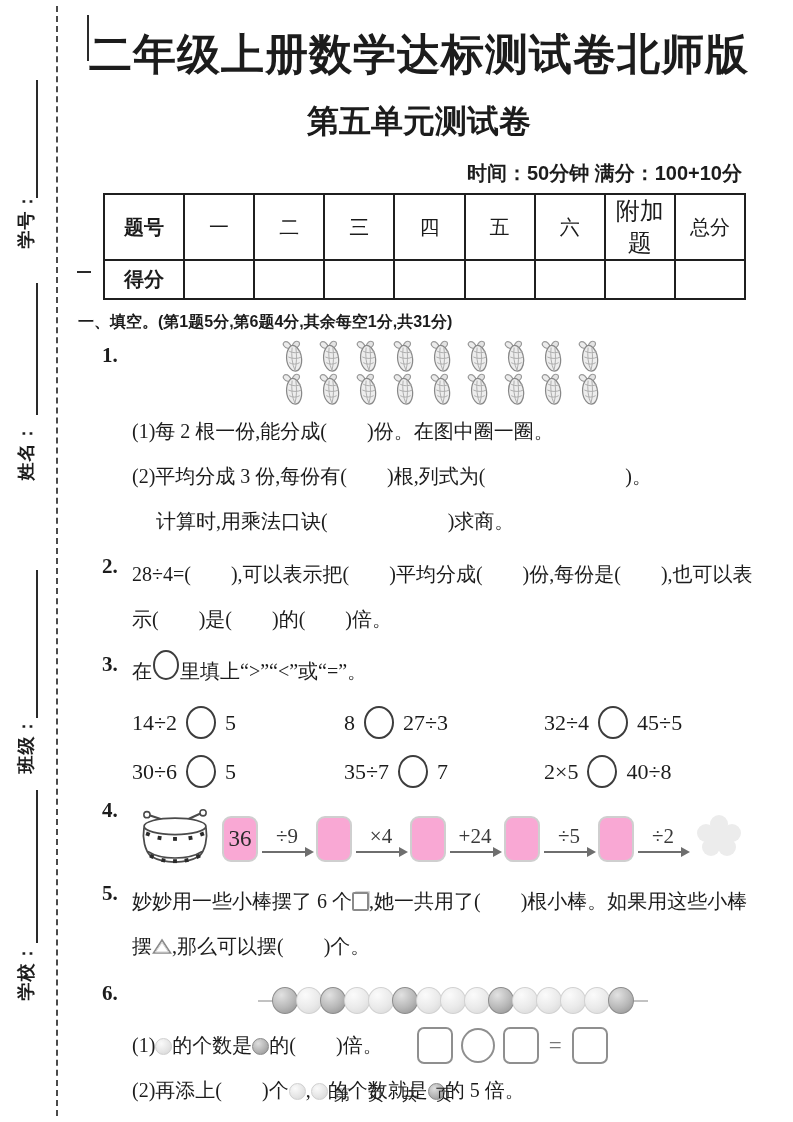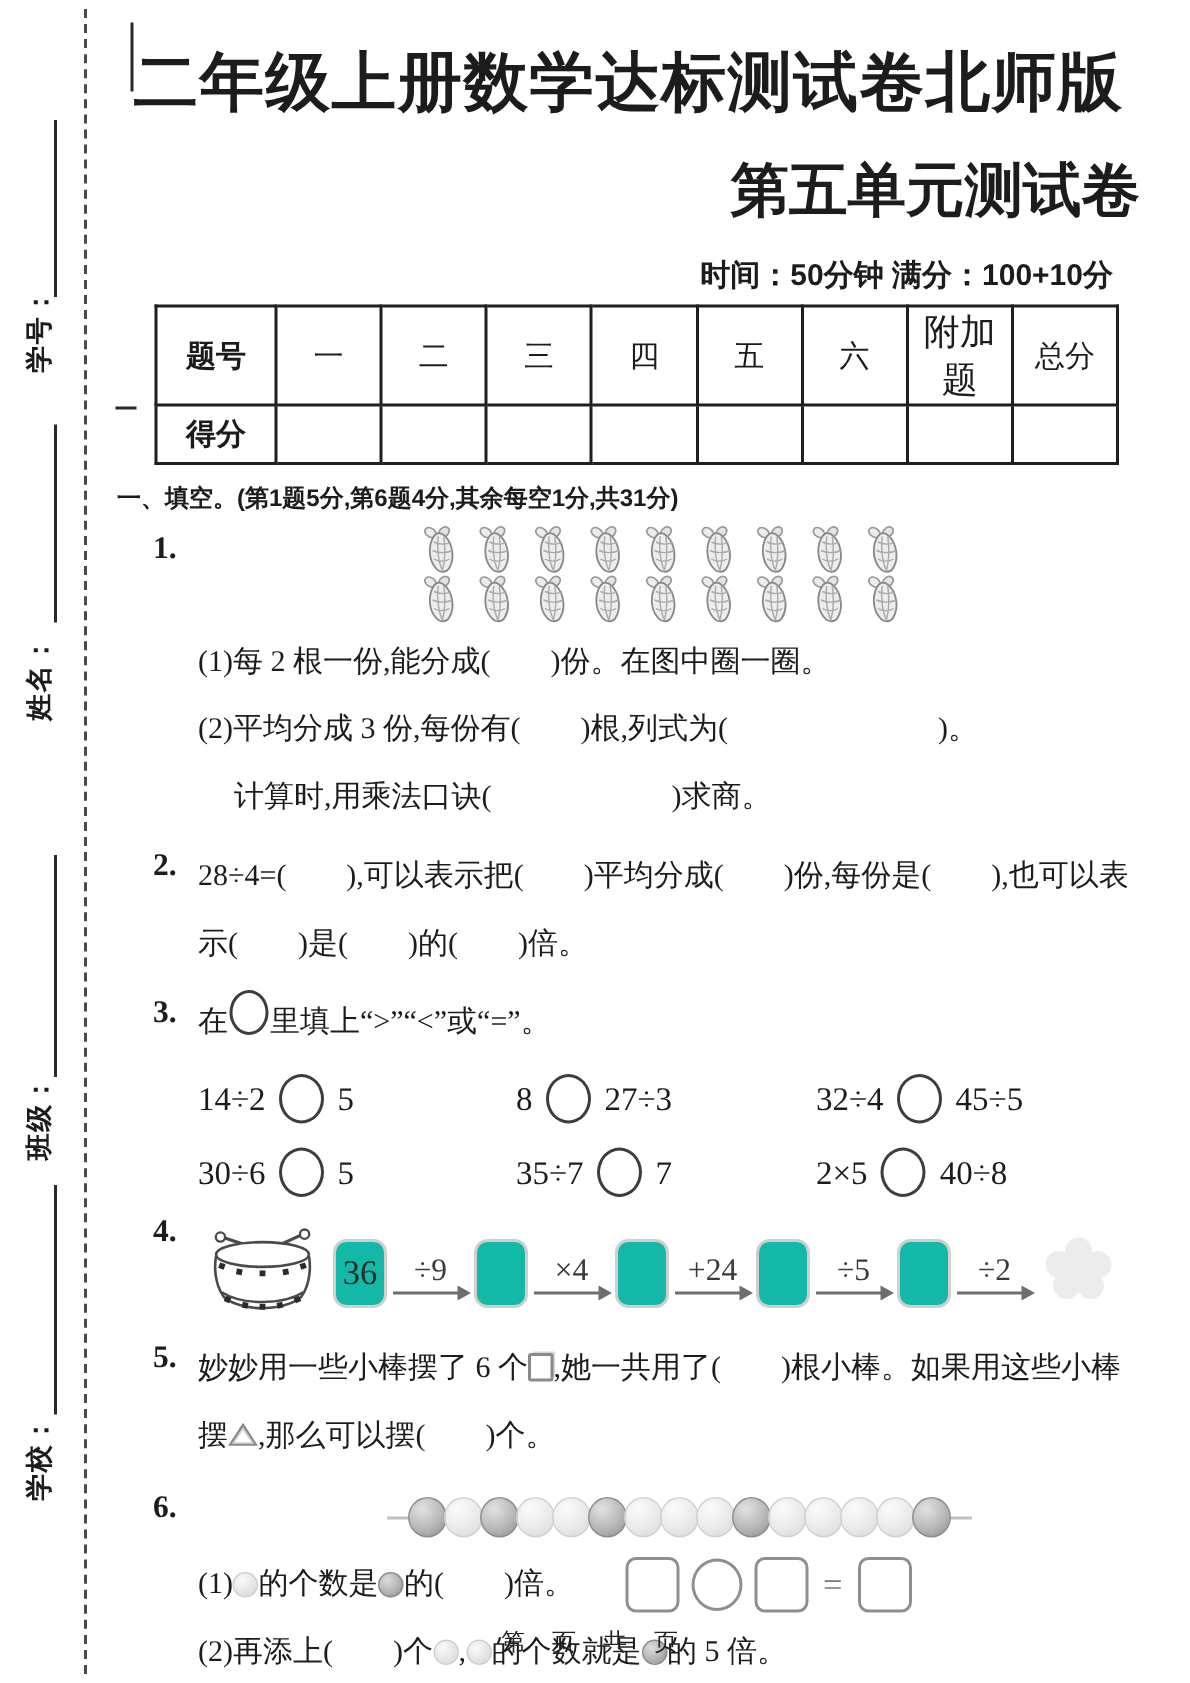--- a/index.html
+++ b/index.html
@@ -15,21 +15,21 @@
   .reg-mark { position:absolute; left:87px; top:15px; width:2px; height:46px; background:#2a2a2a; }
   .fold-mark { position:absolute; left:77px; top:271px; width:14px; height:2px; background:#2a2a2a; }
   .side-line { position:absolute; left:36px; width:2px; background:#2a2a2a; }
   .side-label { position:absolute; left:-14px; width:80px; height:24px; text-align:center;
     transform:rotate(-90deg); font-size:18px; font-weight:600; letter-spacing:1px; }
 
   
   .content { position:absolute; left:78px; top:14px; width:682px; }
   h1 { text-align:center; font-size:43px; font-weight:700; letter-spacing:1px;
        font-family:"Liberation Sans","DejaVu Sans",sans-serif; margin-top:12px; }
-  h2 { text-align:right; font-size:39px; font-weight:700;
+  h2 { text-align:center; font-size:32px; font-weight:700;
        font-family:Liberation Serif, serif; margin-top:16px; }
   .meta { text-align:right; font-size:20px; font-weight:700; margin:16px 18px 6px 0;
        font-family:"Liberation Sans","DejaVu Sans",sans-serif; }
 
   table.score { border-collapse:collapse; table-layout:fixed; width:643px; margin-left:25px; }
   table.score td { border:2px solid #1f1f1f; height:39px; text-align:center;
        font-size:20px; vertical-align:middle; }
   table.score td.hd { font-weight:700; font-family:Liberation Mono, monospace; width:80px; }
   table.score td.addon { font-size:24px; }
 
@@ -54,21 +54,21 @@
       border-radius:50%; vertical-align:middle; background:#fff; }
   .cmp-circle.sm { width:26px; height:30px; margin:0 1px; }
   #q3-grid { display:grid; grid-template-columns:212px 200px auto; row-gap:16px;
       margin-top:14px; font-size:22px; }
   .q3-item { display:flex; align-items:center; gap:9px; }
 
   
   .flow { display:flex; align-items:center; margin-top:10px; }
   .flow-box { width:36px; height:46px; border:2.5px solid #cfcfcf; border-radius:9px;
       display:flex; align-items:center; justify-content:center; font-size:23px; color:#2a2a2a;
-      background:#14b8a6; flex:0 0 auto; }
+      background:#f9a8d4; flex:0 0 auto; }
   .step { display:flex; flex-direction:column; align-items:center; width:58px; flex:0 0 auto; }
   .step .op { font-size:21px; color:#3a3a3a; line-height:22px; }
   .arrow { position:relative; width:50px; height:2px; background:#6e6e6e; margin-top:4px; }
   .arrow::after { content:""; position:absolute; right:-2px; top:-4px;
       border-left:9px solid #6e6e6e; border-top:5px solid transparent; border-bottom:5px solid transparent; }
   .drum-wrap { margin-right:4px; flex:0 0 auto; }
   .flower-wrap { margin-left:4px; flex:0 0 auto; }
 
   
   .sq-glyph { display:inline-block; width:17px; height:19px; border:2px solid #8a8a8a;

